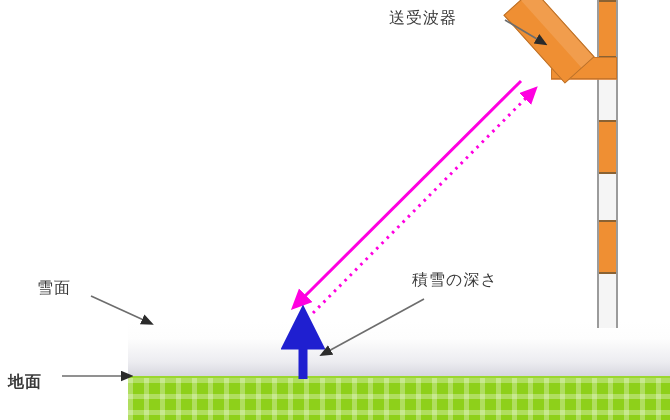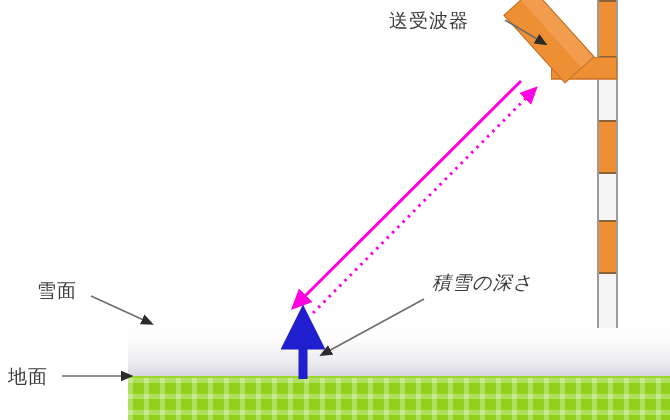--- a/index.html
+++ b/index.html
@@ -67,26 +67,26 @@
     background:rgba(255,255,255,0.13);
   }
 
   
   svg.overlay{position:absolute;left:0;top:0;width:670px;height:420px;overflow:visible;}
 
   
   .lbl{
     position:absolute;
     font-family:"DejaVu Sans", sans-serif;
-    font-size:19px;color:#3a3a3a;white-space:nowrap;letter-spacing:1px;
+    font-size:16px;color:#3a3a3a;white-space:nowrap;letter-spacing:1px;
   }
   #label-sensor{left:389px;top:8px;}
   #label-snow-surface{left:37px;top:278px;}
-  #label-ground{left:8px;top:364px;}
-  #label-snow-depth{left:432px;top:270px;font-style:italic;}
+  #label-ground{left:8px;top:372px;font-weight:bold;}
+  #label-snow-depth{left:412px;top:270px;}
 </style>
 </head>
 <body>
 
 <div id="scene">
 
   <div class="snow"></div>
 
   <div class="grass-top"></div>
   <div class="grass"></div>

